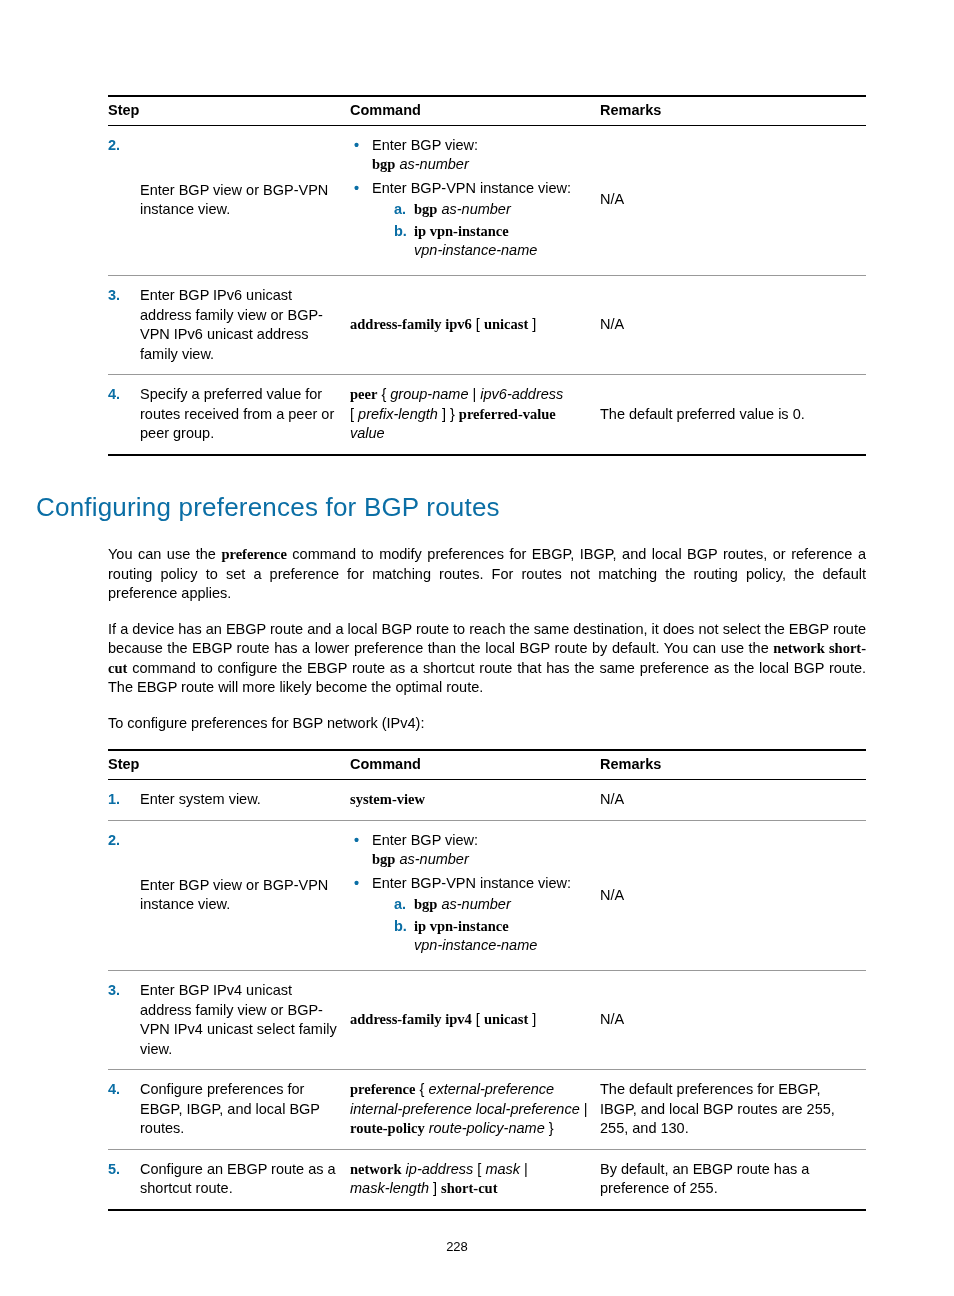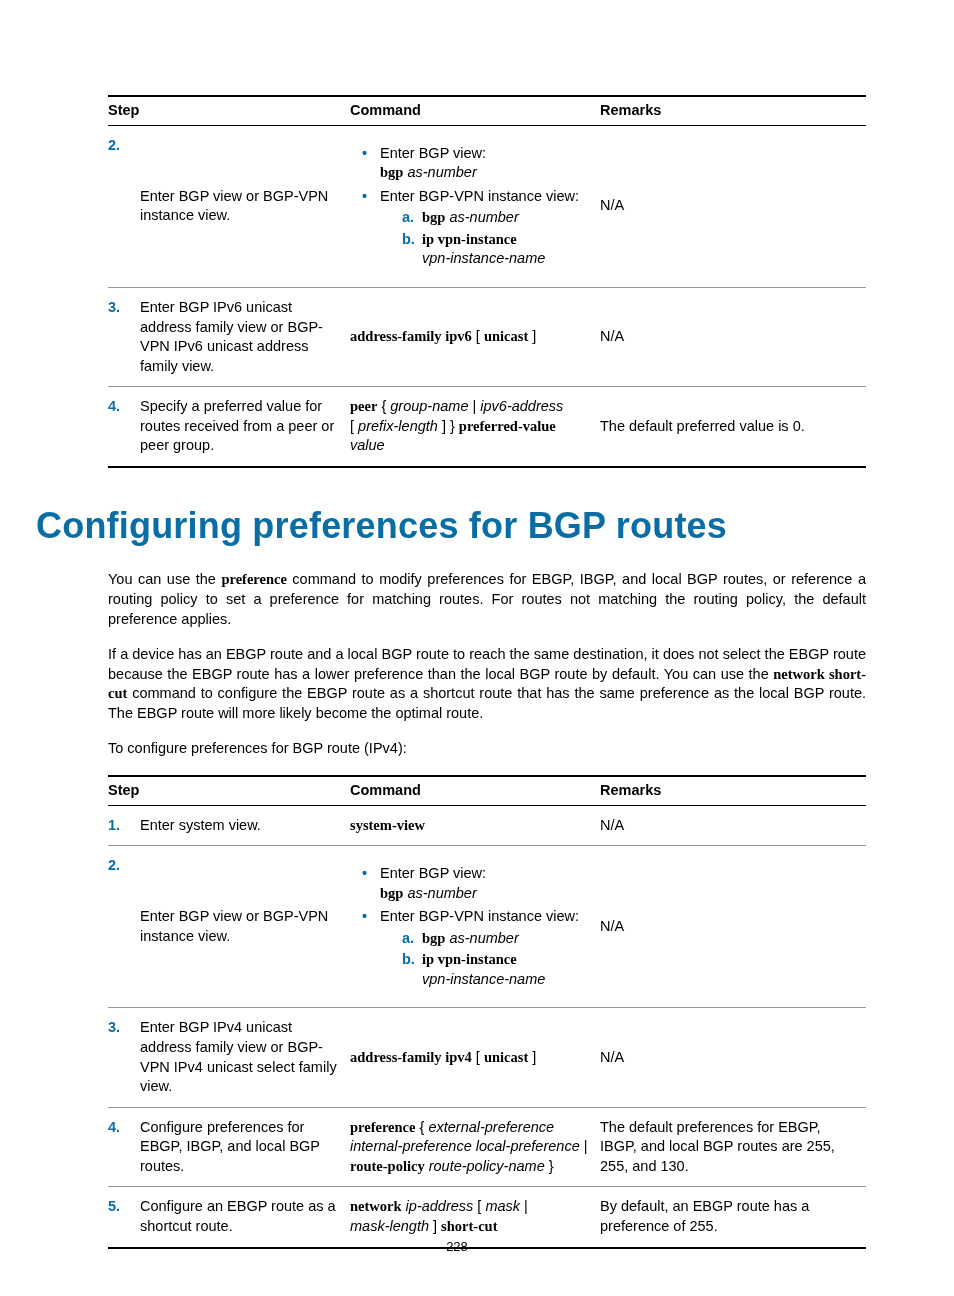--- a/index.html
+++ b/index.html
@@ -55,21 +55,21 @@
     font-weight: bold;
     color: #0a6ea5;
     display:inline-block;
   }
 
   .bold { font-weight: bold; font-family: Liberation Serif, serif; }
   .ital { font-style: italic; }
 
   ul.cmd-list {
     list-style: none;
-    margin: 8px;
+    margin: 0;
     padding: 0;
   }
   ul.cmd-list > li {
     position: relative;
     padding-left: 22px;
     margin-bottom: 4px;
   }
   ul.cmd-list > li::before {
     content: "•";
     color: #0a6ea5;
@@ -78,22 +78,22 @@
     top: 0;
     font-weight: bold;
   }
   .sub-ord {
     padding-left: 22px;
   }
   .sub-ord-row { margin: 2px 0 2px 0; }
   .sub-ord-row .ord { display:inline-block; width: 20px; font-weight:bold; color:#0a6ea5; }
 
   h1 {
-    font-size: 36px;
-    font-weight: 700;
+    font-size: 26px;
+    font-weight: 400;
     color: #0a6ea5;
     margin: 34px 0 20px 0;
     letter-spacing: 0.2px;
   }
 
   p.paragraph {
     margin: 0 0 16px 0;
     text-align: justify;
   }
   p.intro {
@@ -175,21 +175,21 @@
   <div class="content">
 
     <p class="paragraph">
       <span>You can use the </span><span class="bold">preference</span><span> command to modify preferences for EBGP, IBGP, and local BGP routes, or reference a routing policy to set a preference for matching routes. For routes not matching the routing policy, the default preference applies.</span>
     </p>
 
     <p class="paragraph">
       <span>If a device has an EBGP route and a local BGP route to reach the same destination, it does not select the EBGP route because the EBGP route has a lower preference than the local BGP route by default. You can use the </span><span class="bold">network short-cut</span><span> command to configure the EBGP route as a shortcut route that has the same preference as the local BGP route. The EBGP route will more likely become the optimal route.</span>
     </p>
 
-    <p class="intro">To configure preferences for BGP route (IPv4):</p>
+    <p class="intro">To configure preferences for BGP network (IPv4):</p>
 
     <table>
       <thead>
         <tr>
           <th colspan="2">Step</th>
           <th>Command</th>
           <th>Remarks</th>
         </tr>
       </thead>
       <tbody>

